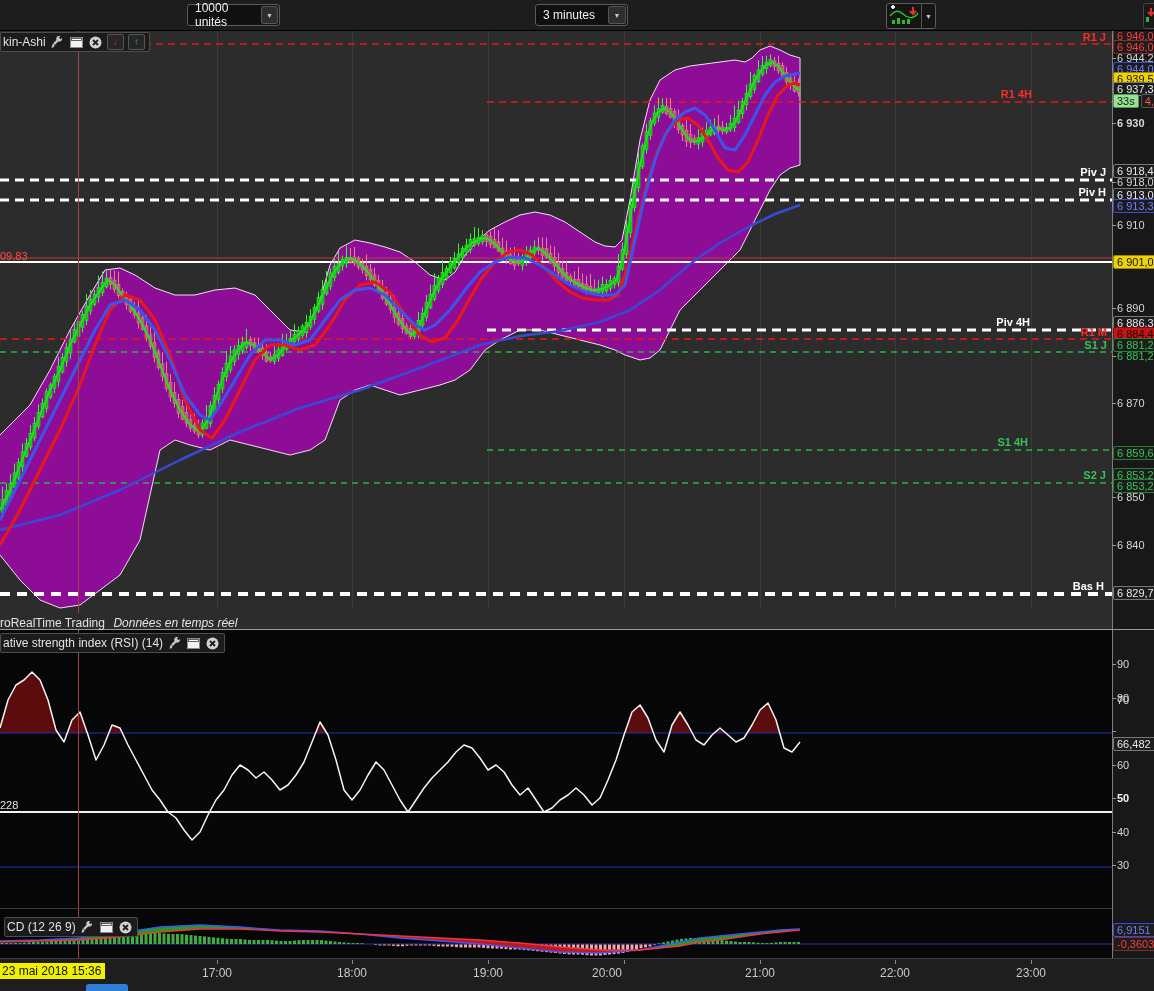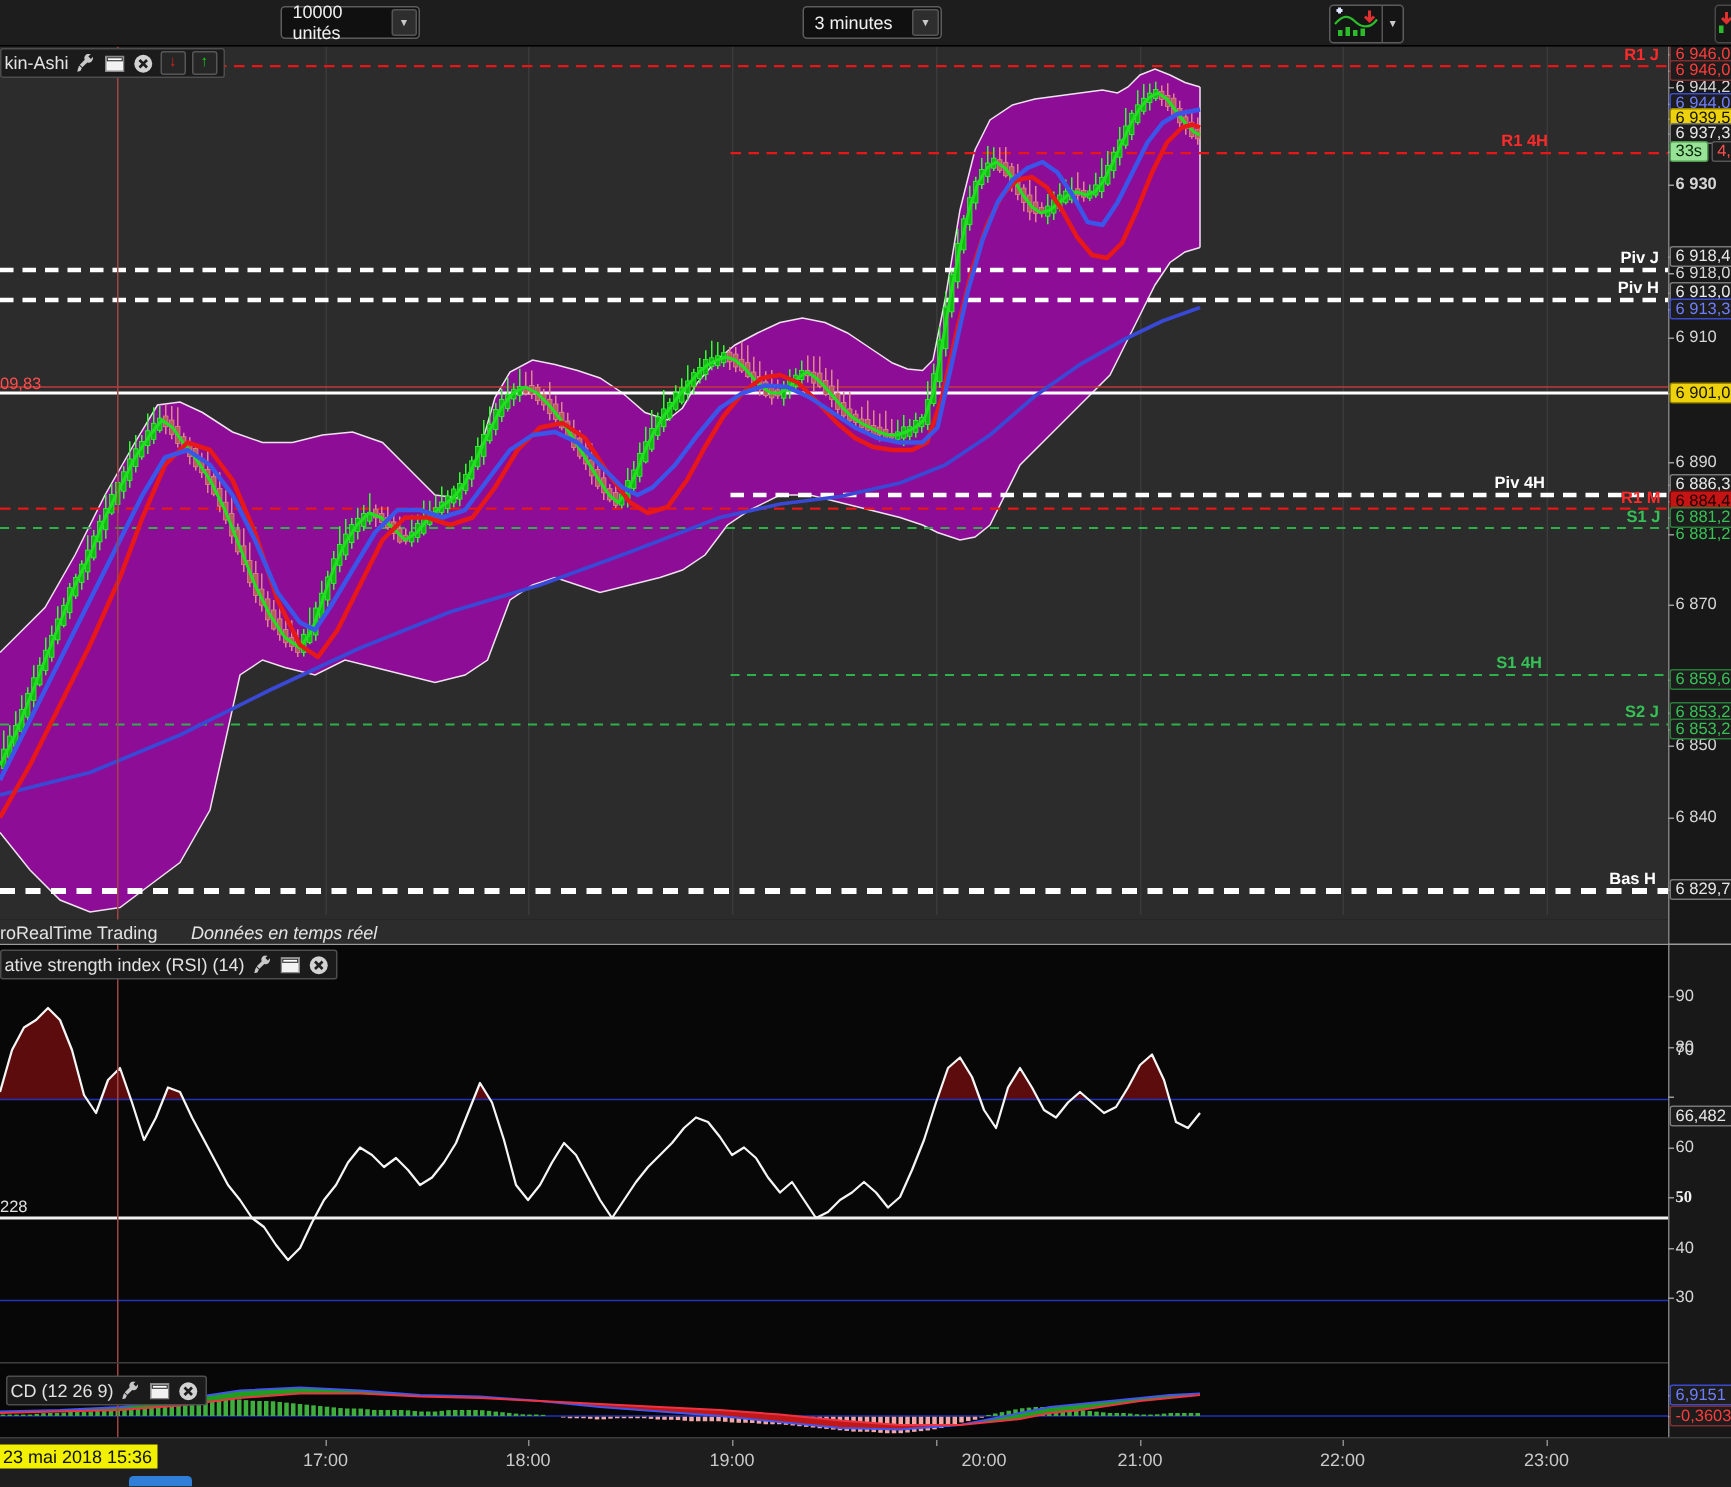--- a/index.html
+++ b/index.html
@@ -36,21 +36,21 @@
   
   .chip{position:absolute;height:18px;background:#1b1b1b;border:1px solid #4d4d4d;border-radius:2px;
     display:flex;align-items:center;gap:4px;padding:0 4px 0 0;color:#e2e2e2;font-size:12px;z-index:5;white-space:nowrap;}
   .chip-icon{width:15px;height:14px;display:flex;align-items:center;justify-content:center;
     background:#262626;border:1px solid #565656;border-radius:2px;font-size:10px;line-height:10px;}
   .chip-icon.noborder{background:transparent;border:none;}
   .arr-dn{color:#e02020;font-weight:bold;}
   .arr-up{color:#19c919;font-weight:bold;}
   
   .ax{position:absolute;left:1117px;transform:translateY(-50%);font-size:11px;color:#d6d6d6;white-space:nowrap;z-index:2;}
-  .ax.bold{font-weight:bold;color:#f2f2f2;font-family:Liberation Serif, serif;}
+  .ax.bold{font-weight:bold;color:#f2f2f2;}
   .bx{position:absolute;left:1113px;transform:translateY(-50%);font-size:11px;white-space:nowrap;z-index:3;
     background:#1d1d1d;border:1px solid #787878;border-radius:2px;padding:0 3px;color:#e8e8e8;min-width:41px;}
   .bx-yellow{background:#edd20b;color:#161600;border-color:#9a8800;}
   .bx-blue{color:#6f7eff;border-color:#3b4bd0;}
   .bx-redtext{color:#ff3b3b;border-color:#7e2f2f;}
   .bx-redfill{background:#c41414;color:#1d0000;border-color:#7c0e0e;}
   .bx-green{color:#37c255;border-color:#2a7a3a;}
   .gtext{position:absolute;left:1117px;transform:translateY(-50%);font-size:11px;color:#37c255;white-space:nowrap;z-index:2;}
   .tickdash{position:absolute;left:1112px;width:4px;height:1px;background:#9a9a9a;z-index:2;}
   .cd-wrap{position:absolute;left:1113px;transform:translateY(-50%);display:flex;gap:2px;z-index:3;font-size:11px;white-space:nowrap;}
@@ -59,21 +59,21 @@
   
   .lvl{position:absolute;font-size:11px;white-space:nowrap;transform:translateX(-100%);z-index:2;font-weight:bold;}
   
   .tl{position:absolute;top:966px;transform:translateX(-50%);font-size:12px;color:#c9c9c9;z-index:2;}
   .ttick{position:absolute;top:960px;width:1px;height:4px;background:#8a8a8a;z-index:2;}
   #date-chip{left:0;top:963px;height:16px;background:#f0f000;color:#111;font-size:12px;
     display:flex;align-items:center;padding:0 4px 0 2px;z-index:3;}
   #taskbar-sliver{left:86px;top:984px;width:42px;height:7px;background:#2f7fd9;border-radius:3px 3px 0 0;z-index:3;}
   
   #footer-bar span{font-size:12px;color:#e3e3e3;}
-  #footer-realtime{font-style:italic;margin-left:18px;}
+  #footer-realtime{font-style:italic;margin-left:4px;}
   
   #left-price-label{left:0;top:250px;font-size:11px;color:#ff4d4d;z-index:2;}
   #rsi-left-label{left:0;top:799px;font-size:11px;color:#e0e0e0;z-index:2;}
 </style>
 </head>
 <body>
 
 <div class="abs" id="main-panel"></div>
 <div class="abs" id="rsi-panel"></div>
 <div class="abs" id="macd-panel"></div>
@@ -1088,19 +1088,19 @@
 <div class="bx bx-blue" style="top: 930px;">6,9151</div>
 <div class="tickdash" style="top: 944px;"></div>
 <div class="bx bx-redtext" style="top: 944px;">-0,3603</div>
 <div class="ttick" style="left: 217px;"></div>
 <div class="tl" style="left: 217px;">17:00</div>
 <div class="ttick" style="left: 352px;"></div>
 <div class="tl" style="left: 352px;">18:00</div>
 <div class="ttick" style="left: 488px;"></div>
 <div class="tl" style="left: 488px;">19:00</div>
 <div class="ttick" style="left: 624px;"></div>
-<div class="tl" style="left: 656px;">20:00</div>
+<div class="tl" style="left: 607px;">20:00</div>
 <div class="ttick" style="left: 760px;"></div>
 <div class="tl" style="left: 760px;">21:00</div>
 <div class="ttick" style="left: 895px;"></div>
 <div class="tl" style="left: 895px;">22:00</div>
 <div class="ttick" style="left: 1031px;"></div>
 <div class="tl" style="left: 1031px;">23:00</div>
 
 </body></html>

